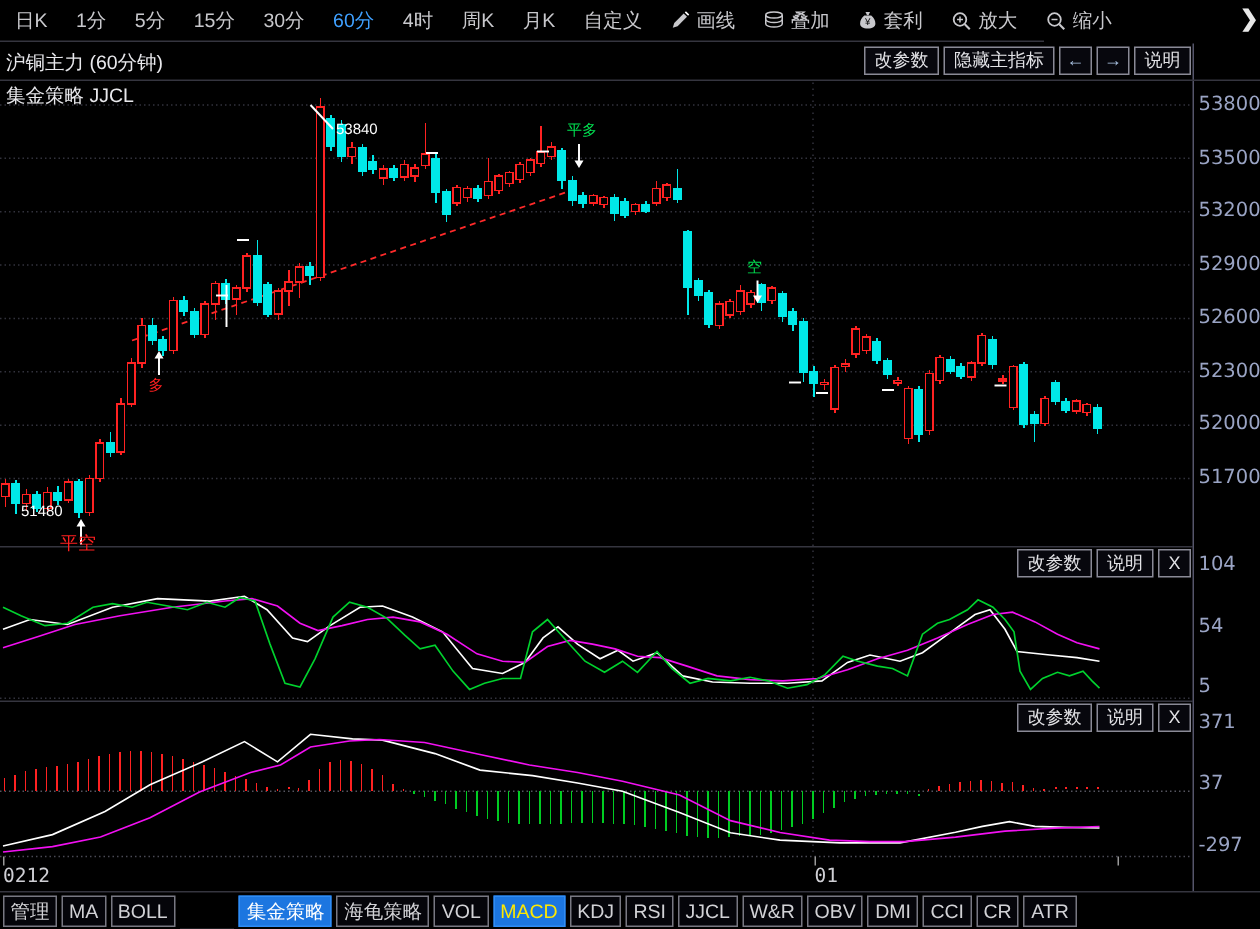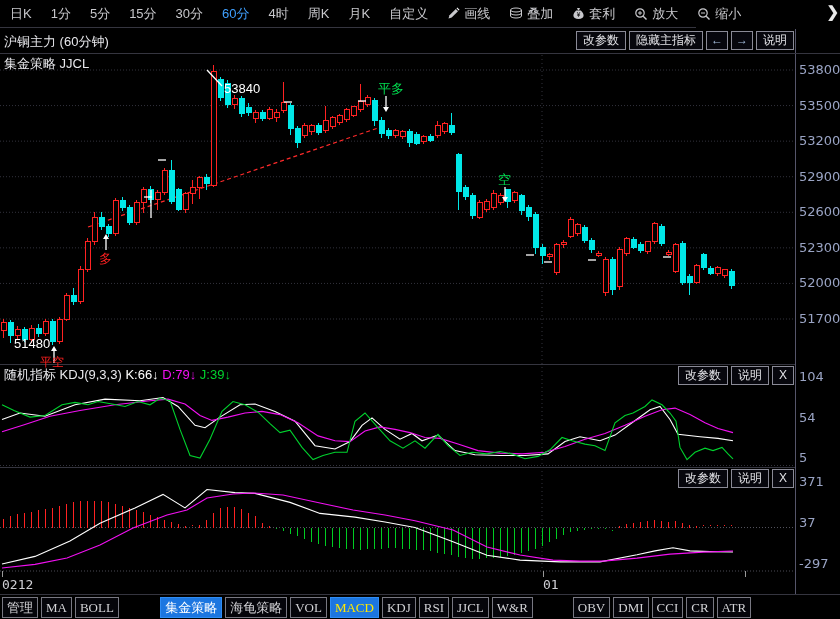--- a/index.html
+++ b/index.html
@@ -19,32 +19,32 @@
   .ubtn{border:1px solid #8a8a96;background:#07070d;color:#e2e2e6;font-size:12px;line-height:15px;
     padding:1px 6px;white-space:nowrap;}
   .ubtn.arrowbtn{color:#a8c0e0;font-weight:bold;padding:1px 4px;}
   
   .pane-label{position:absolute;color:#e8e8ec;font-size:13px;white-space:nowrap;}
   .seg-k,.seg-diff{color:#ffffff;}
   .seg-d,.seg-dea{color:#f210f2;}
   .seg-j,.seg-macd{color:#00d22e;}
   .ind-btns{display:flex;gap:3px;}
   
-  .ann{position:absolute;font-size:13px;white-space:nowrap;}
+  .ann{position:absolute;font-size:10px;white-space:nowrap;}
   .ann.white{color:#ffffff;}
   .ann.red{color:#ff2020;}
   .ann.green{color:#00e050;}
   
   .axis-label{position:absolute;color:#9aa4c4;font-size:13px;font-family:"DejaVu Sans",sans-serif;}
   .tl-label{position:absolute;color:#cfcfd4;font-size:13px;font-family:"DejaVu Sans Mono",monospace;}
   
   #tabbar{position:absolute;left:0;top:594px;width:840px;height:25px;border-top:1px solid #35353f;
     display:flex;align-items:center;gap:3px;padding-left:2px;box-sizing:border-box;}
   .tab{border:1px solid #787882;color:#d2d2d6;background:#05050a;font-size:13px;line-height:17px;
-    padding:1px 4px;font-family:Liberation Serif, serif;white-space:nowrap;text-align:center;}
+    padding:1px 4px;font-family:Liberation Sans, sans-serif;white-space:nowrap;text-align:center;}
   .tab.active-strategy{background:#1c76e0;border-color:#2f8cf4;color:#ffffff;}
   .tab.active-macd{background:#1c76e0;border-color:#2f8cf4;color:#ffe800;}
   #chart-svg{position:absolute;left:0;top:0;}
   #overlay{position:absolute;left:0;top:0;width:840px;height:619px;pointer-events:none;}
 </style>
 </head>
 <body>
 
 <div id="app">
   <svg id="chart-svg" width="840" height="619">
@@ -503,26 +503,20 @@
       <button class="ubtn">改参数</button>
       <button class="ubtn">隐藏主指标</button>
       <button class="ubtn arrowbtn">←</button>
       <button class="ubtn arrowbtn">→</button>
       <button class="ubtn">说明</button>
     </div>
   </div>
 
   <div class="pane-label" style="left:4px;top:55px;">集金策略 JJCL</div>
 
-  <div class="pane-label" style="left:4px;top:366px;">
-    <span>随机指标 KDJ(9,3,3)</span>
-    <span class="seg-k">K:66↓</span>
-    <span class="seg-d">D:79↓</span>
-    <span class="seg-j">J:39↓</span>
-  </div>
   <div class="btnrow ind-btns" style="top:366px;">
     <button class="ubtn">改参数</button>
     <button class="ubtn">说明</button>
     <button class="ubtn">X</button>
   </div>
 
   <div class="btnrow ind-btns" style="top:469px;">
     <button class="ubtn">改参数</button>
     <button class="ubtn">说明</button>
     <button class="ubtn">X</button>
@@ -560,19 +554,19 @@
       <span class="tab" style="min-width: 23px;">BOLL</span>
       <span class="tab" style="min-width: 20px; margin-top: 44px;">SAR</span>
       <span class="tab active-strategy" style="min-width: 52px;">集金策略</span>
       <span class="tab" style="min-width: 45px;">海龟策略</span>
       <span class="tab" style="min-width: 17px;">VOL</span>
       <span class="tab active-macd" style="min-width: 26px; text-align: right;">MACD</span>
       <span class="tab" style="min-width: 17px;">KDJ</span>
       <span class="tab" style="min-width: 16px;">RSI</span>
       <span class="tab" style="min-width: 24px;">JJCL</span>
       <span class="tab" style="min-width: 15px;">W&amp;R</span>
-      <span class="tab" style="min-width: 16px; margin-left: 37px;">OBV</span>
+      <span class="tab" style="min-width: 16px;">OBV</span>
       <span class="tab" style="min-width: 14px;">DMI</span>
       <span class="tab" style="min-width: 16px;">CCI</span>
       <span class="tab" style="min-width: 9px;">CR</span>
       <span class="tab" style="min-width: 15px;">ATR</span>
     </div>
 </div>
 
 </body></html>

